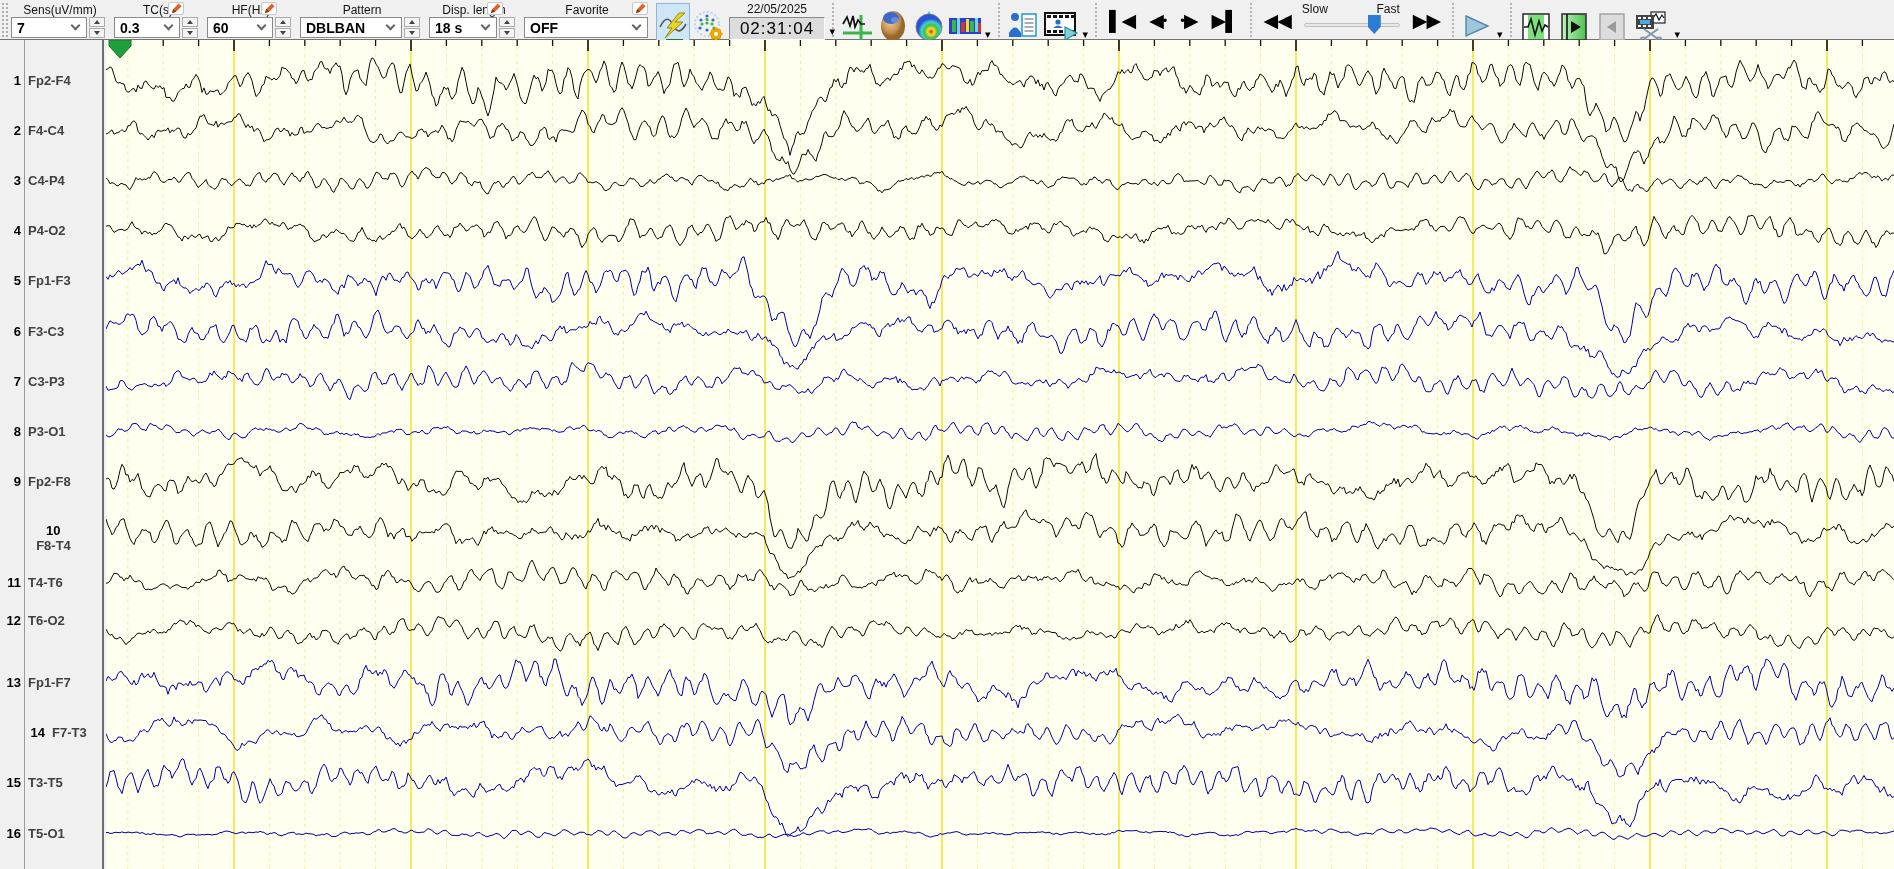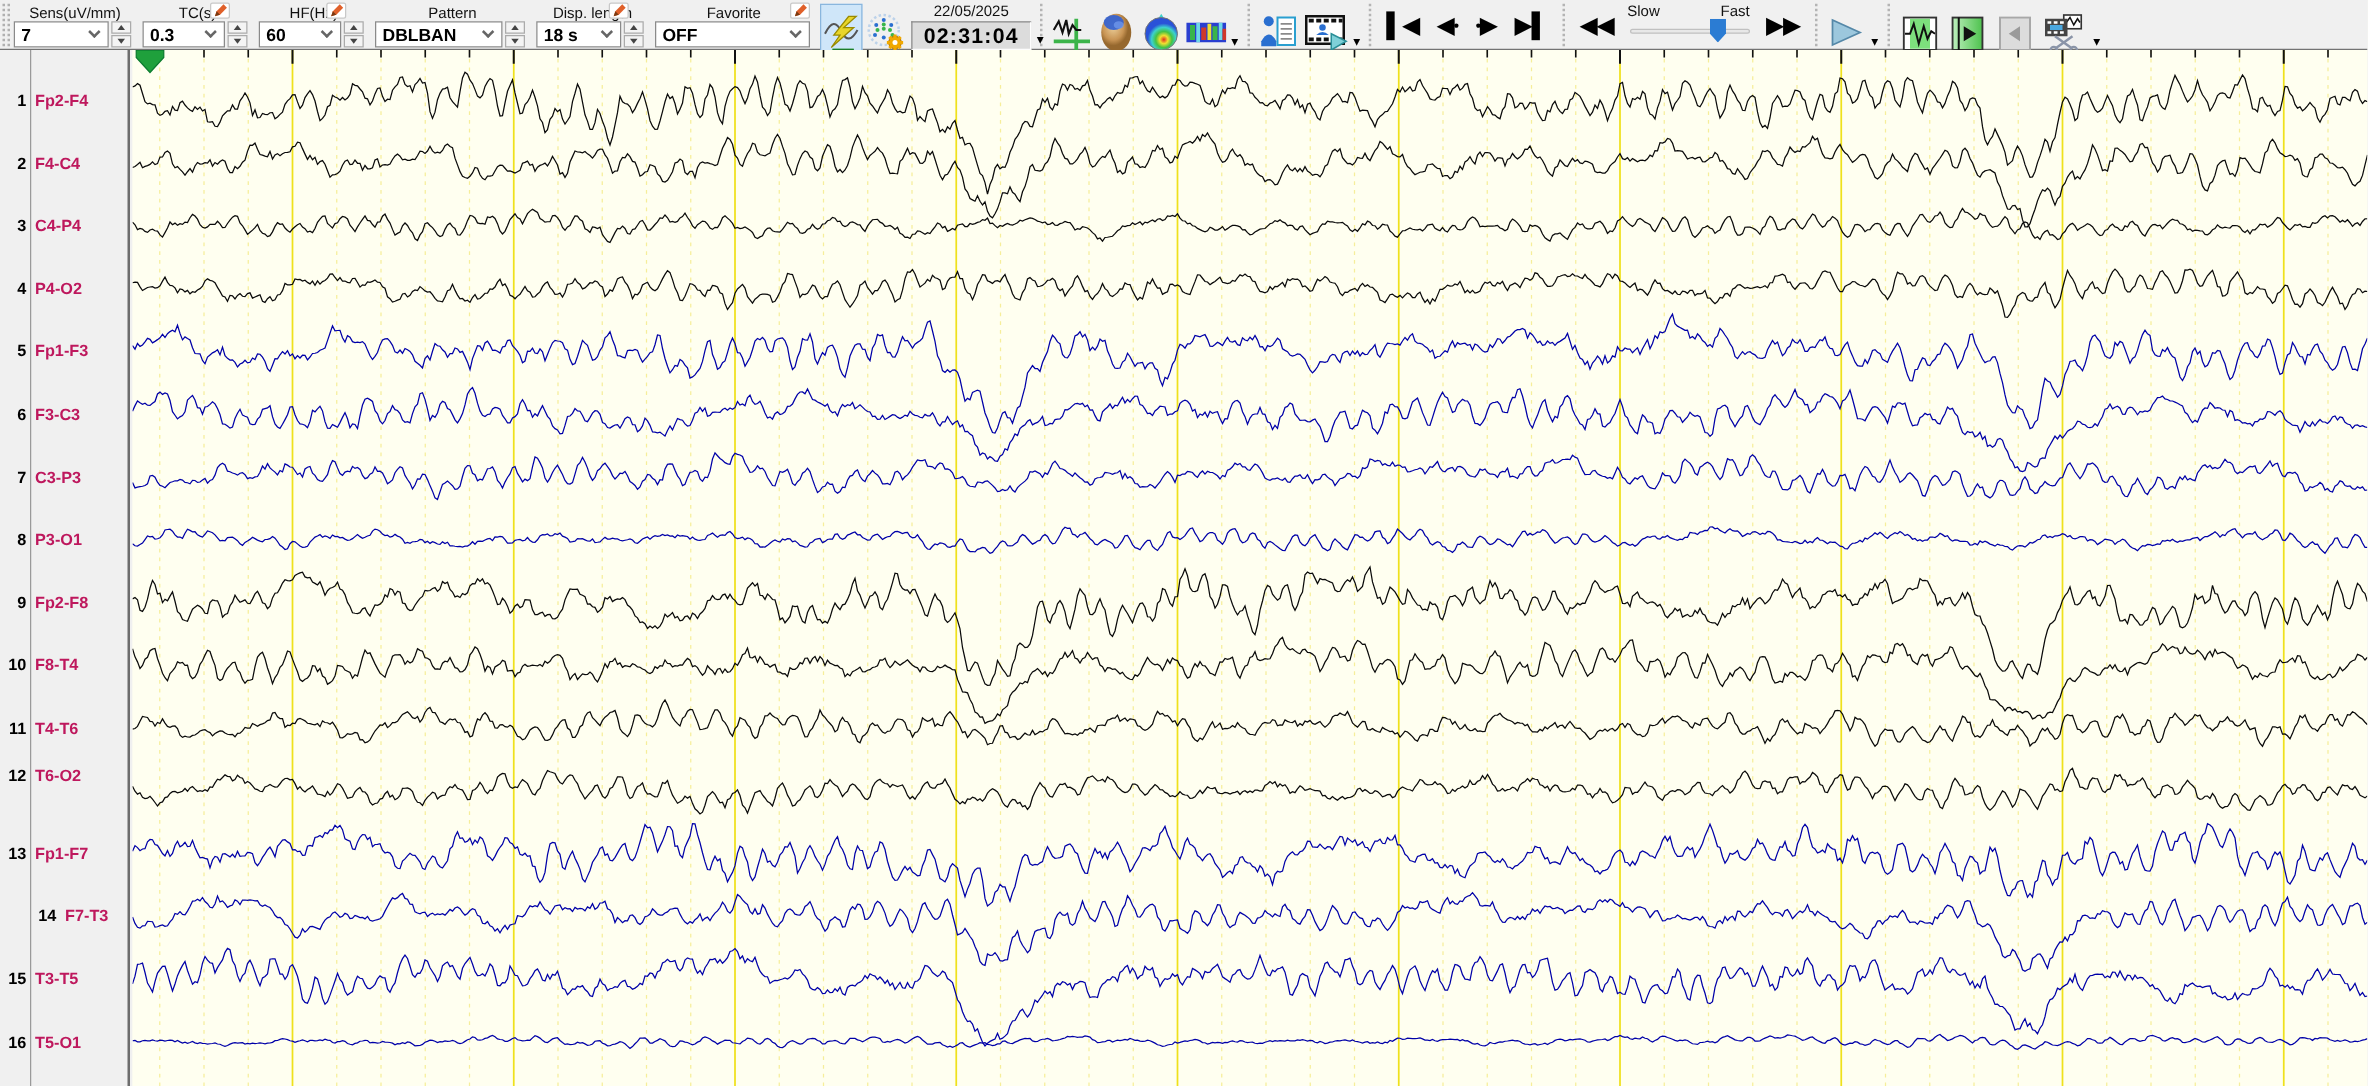--- a/index.html
+++ b/index.html
@@ -34,21 +34,21 @@
   .tool-btn { height:50px; min-width:34px; display:flex; align-items:center; justify-content:center;
     position:relative; margin:1px 1px 0 1px; border:1px solid transparent; }
   .tool-btn.active { background:#cfe6f9; border:1px solid #8ab6dd; }
   .badge-50 { position:absolute; left:9px; bottom:0; background:#39c24a; color:#000;
     font-size:10px; font-weight:bold; padding:0 2px; line-height:11px; border:1px solid #1d7a2a; }
   .sep { width:0; height:34px; border-left:2px dotted #b4b4b4; margin:1px 5px 0 5px; }
   .datetime { display:flex; flex-direction:column; align-items:center; margin:0 2px; position:relative; }
   .date-label { font-size:12px; color:#111; height:15px; }
   .time-box { width:96px; height:23px; background:#dcdcdc;
     border:1px solid; border-color:#8a8a8a #fdfdfd #fdfdfd #8a8a8a;
-    font-size:17px; font-weight:bold; color:#000; text-align:center; line-height:21px;
+    font-size:17px; font-weight:normal; color:#000; text-align:center; line-height:21px;
     letter-spacing:1px; }
   .dd-arrow { font-size:11px; color:#000; align-self:flex-end; margin:0 2px; line-height:10px; }
   .dd-abs { position:absolute; right:-10px; bottom:2px; font-size:11px; }
   .pb-btn { font-size:19px; color:#000; letter-spacing:-1px; padding:0 7px; height:34px;
     display:flex; align-items:center; margin-top:1px; background:transparent; border:none; }
   .pb-btn .dot { font-size:13px; }
   .slider { position:relative; width:104px; height:36px; margin:0 2px; }
   .slider-lbl { position:absolute; top:0; font-size:12px; color:#111; }
   .slider-track { position:absolute; left:4px; right:4px; top:21px; height:4px;
     background:#e8e8e8; border:1px solid #c0c0c0; border-radius:2px; }
@@ -56,21 +56,21 @@
     clip-path:polygon(0 0,100% 0,100% 62%,50% 100%,0 62%); }
   .icon-box-btn { margin:2px 2px 0 2px; }
 
   
   .main { position:relative; width:1894px; height:829px; }
   .chan-panel { position:absolute; left:0; top:0; width:104px; height:829px;
     background:#f0f0f0; border-right:2px solid #6d6d6d; }
   .chan-divider { position:absolute; left:24px; top:0; width:1px; height:829px; background:#9a9a9a; }
   .ch-row { position:absolute; left:0; width:100px; height:18px; display:flex; align-items:center; }
   .ch-num { width:21px; text-align:right; font-size:13px; font-weight:bold; color:#000; }
-  .ch-label { margin-left:7px; font-size:13px; font-weight:bold; color:#be185d; }
+  .ch-label { margin-left:7px; font-size:13px; font-weight:bold; color:#404040; }
   .trace-area { position:absolute; left:106px; top:0; width:1788px; height:829px; background:#fffff0; }
   svg.eeg { display:block; }
 </style>
 </head>
 <body>
 
 <div class="toolbar">
   <div class="gripper"></div>
 
   <div class="grp" style="width:98px">
@@ -500,21 +500,21 @@
         <span class="ch-label">C3-P3</span>
       </div>
       <div class="ch-row" style="top: 382.4px;">
         <span class="ch-num">8</span>
         <span class="ch-label">P3-O1</span>
       </div>
       <div class="ch-row" style="top: 432.6px;">
         <span class="ch-num">9</span>
         <span class="ch-label">Fp2-F8</span>
       </div>
-      <div class="ch-row" style="top: 482.8px;">
+      <div class="ch-row" style="top: 482.8px; flex-direction: column;">
         <span class="ch-num">10</span>
         <span class="ch-label">F8-T4</span>
       </div>
       <div class="ch-row" style="top: 533px;">
         <span class="ch-num">11</span>
         <span class="ch-label">T4-T6</span>
       </div>
       <div class="ch-row" style="top: 571px;">
         <span class="ch-num">12</span>
         <span class="ch-label">T6-O2</span>

